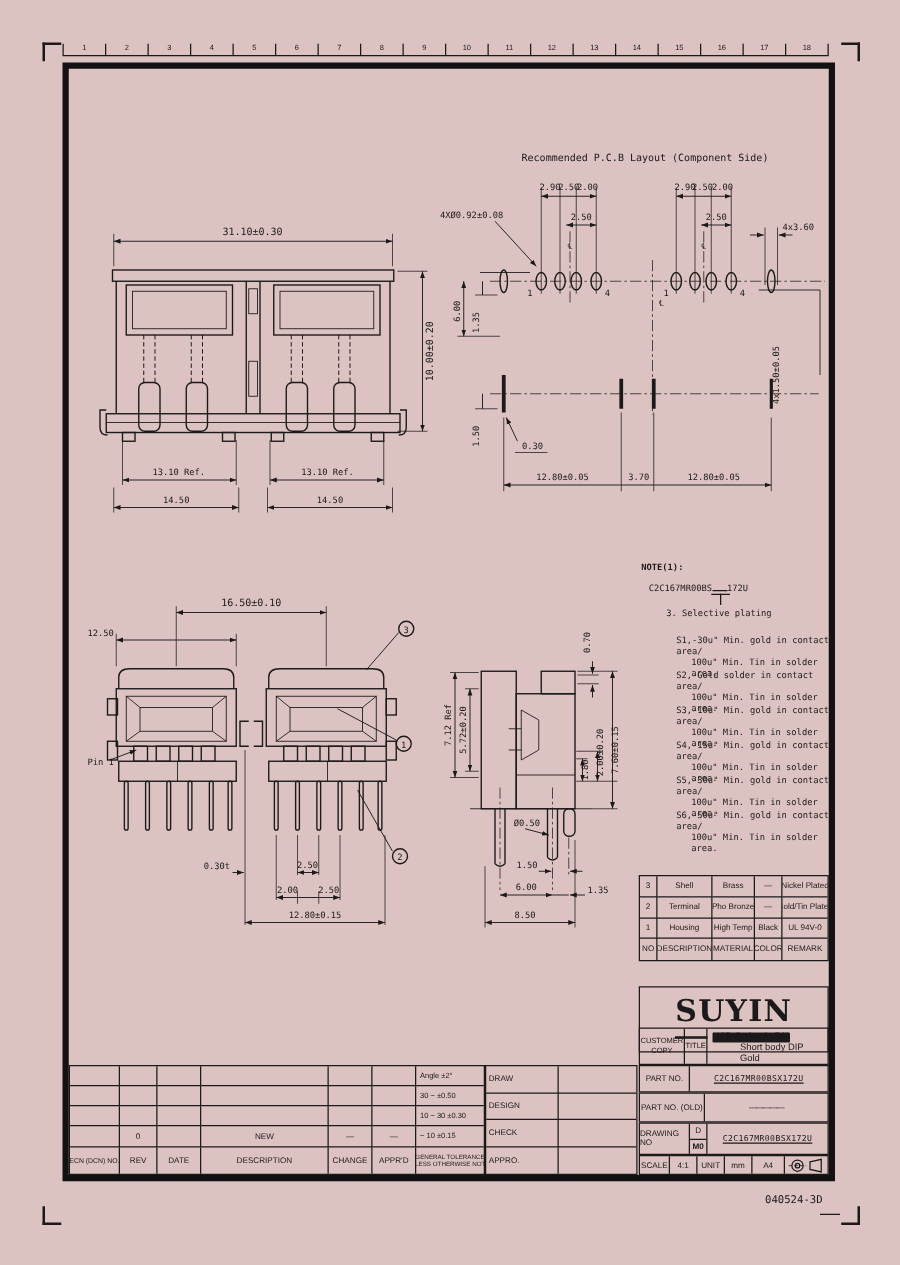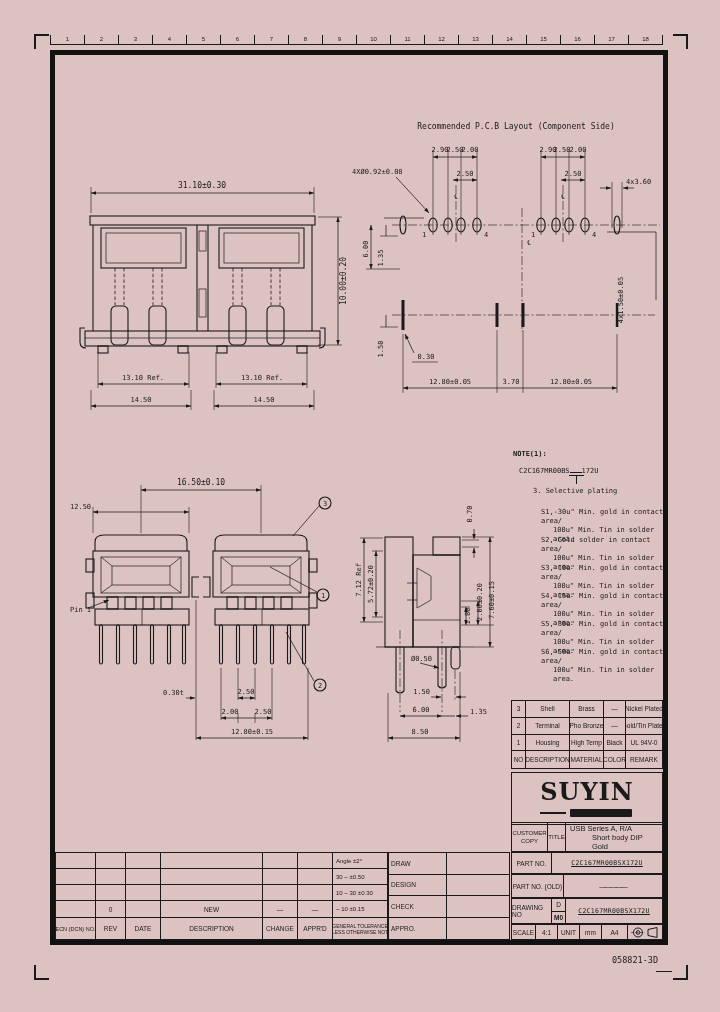--- a/index.html
+++ b/index.html
@@ -45,21 +45,21 @@
   .plating{position:absolute;left:28px;width:125px;}
   .plating .l2{padding-left:12px;}
   
   .tbl{position:absolute;box-sizing:border-box;border:1.5px solid #1a1a1a;display:grid;}
   .tc{border-right:1px solid #1a1a1a;border-bottom:1px solid #1a1a1a;
       display:flex;align-items:center;justify-content:center;font-size:6.5px;
       overflow:hidden;white-space:nowrap;box-sizing:border-box;text-align:center;}
   .tc.last-col{border-right:none;}
   .tc.last-row{border-bottom:none;}
   .tc.left{justify-content:flex-start;padding-left:2px;}
-  .brand{position:absolute;left:511px;top:772px;width:152px;height:53px;
+  .brand{position:absolute;left:511px;top:789px;width:152px;height:53px;
          border:1.5px solid #1a1a1a;box-sizing:border-box;}
   .brand .logo{position:absolute;left:0;right:0;top:4px;text-align:center;
          font-family:"DejaVu Serif",serif;font-weight:bold;font-size:24px;letter-spacing:1px;}
   .brand .sub{position:absolute;left:28px;top:36px;display:flex;align-items:center;gap:4px;}
   .brand .sub .dash{width:26px;height:2px;background:#1a1a1a;}
   .brand .sub .bar{width:62px;height:8px;background:#1a1a1a;border-radius:1px;}
   .trow{position:absolute;left:511px;width:152px;border:1.5px solid #1a1a1a;
         box-sizing:border-box;display:flex;}
   .trow .cell{border-right:1px solid #1a1a1a;display:flex;align-items:center;
         justify-content:center;font-size:6.5px;box-sizing:border-box;overflow:hidden;}
@@ -551,14 +551,14 @@
   <div class="tc left">DRAW</div>
     <div class="tc last-col"></div>
   <div class="tc left">DESIGN</div>
     <div class="tc last-col"></div>
   <div class="tc left">CHECK</div>
     <div class="tc last-col"></div>
   <div class="tc left last-row">APPRO.</div>
     <div class="tc last-col last-row"></div>
 </div>
 
-<div class="docnum">058821-3D</div>
+<div class="docnum">040524-3D</div>
 <div class="docline"></div>
 
 </body></html>

